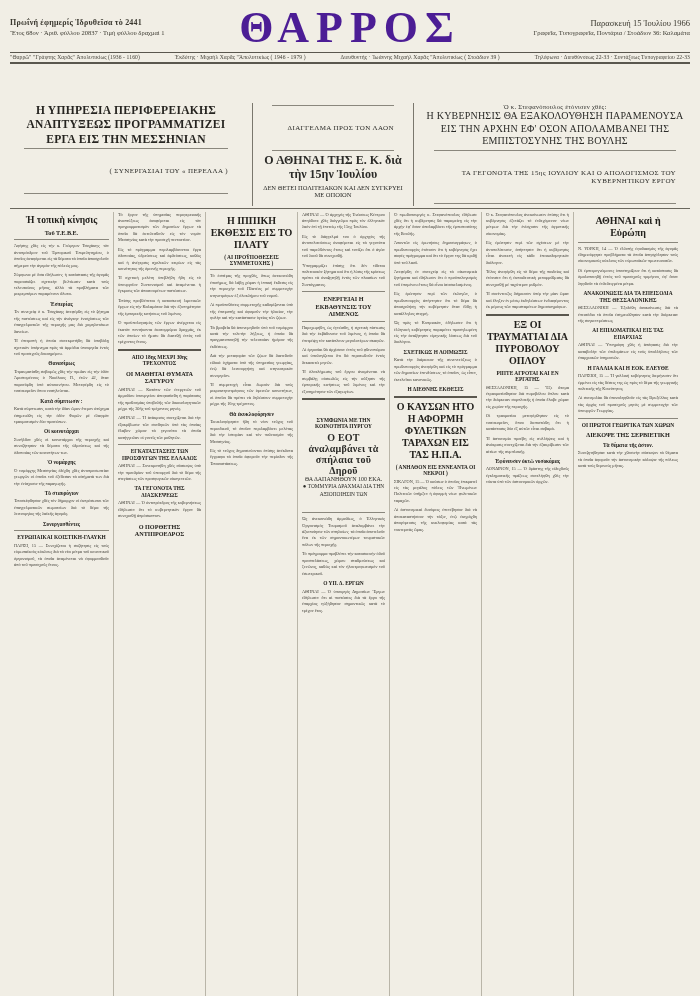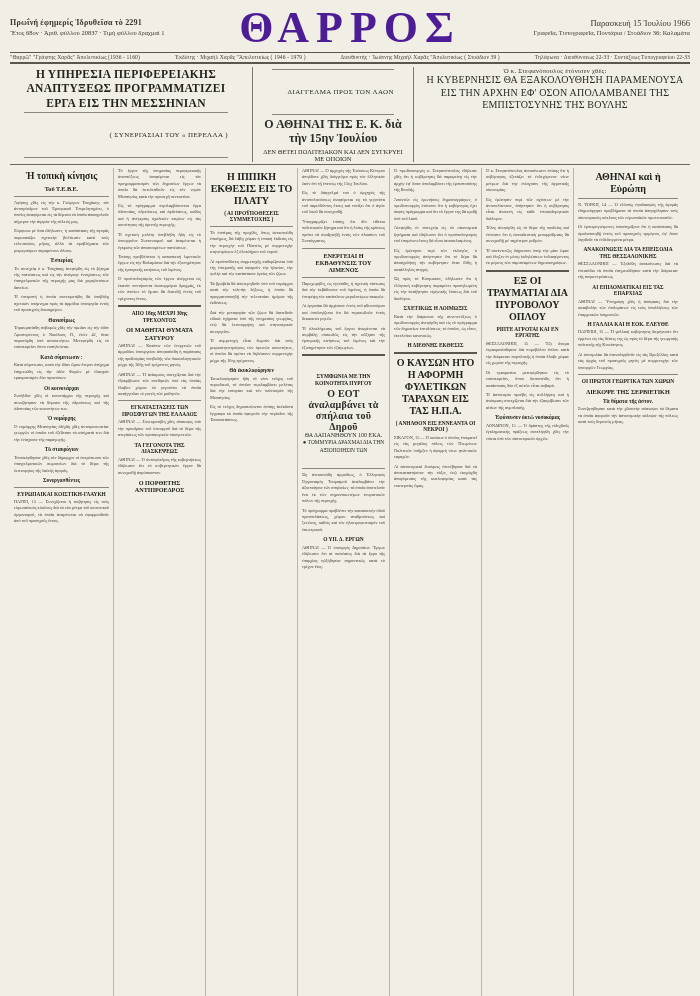--- a/index.html
+++ b/index.html
@@ -45,21 +45,21 @@
     padding:1px 0 2px 0;
     letter-spacing:.1px;
   }
   .subbar span{white-space:nowrap;}
   
   .headband{
     display:flex;gap:6px;
     border-bottom:1px solid #6a675d;
     padding:3px 0 2px 0;
   }
-  .hb-col{flex:1;text-align:center;}
+  .hb-col{flex:1;text-align:center;margin-top:36px;}
   .hb-col.mid{flex:0 0 150px;border-left:1px solid #7a776d;border-right:1px solid #7a776d;padding:0 5px;}
   .hb-col.left{flex:0 0 232px;padding-right:4px;}
   .hl1{font-size:11.5px;font-weight:bold;letter-spacing:.3px;line-height:1.25;color:#262420;}
   .hl-small{font-size:7px;letter-spacing:.4px;border-top:1px solid #8a877d;border-bottom:1px solid #8a877d;margin:2px 14px;padding:18px 0;text-align:right;}
   .hl2{font-size:12px;font-weight:bold;line-height:1.2;}
   .hl3{font-size:10px;font-weight:normal;line-height:1.25;letter-spacing:.2px;}
   .hl-note{font-size:6.5px;margin-top:2px;}
   .kicker{font-size:6.5px;letter-spacing:.3px;}
   
   .body{
@@ -106,21 +106,21 @@
   .dot{font-size:6px;}
   .col-inner{overflow:hidden;}
 </style>
 </head>
 <body>
 
 <div class="page">
 
   <div class="masthead">
     <div class="mast-left">
-      <div class="ml1">Πρωΐνή ἐφημερίς Ἱδρυθεῖσα τὸ 2291</div>
+      <div class="ml1">Πρωΐνή ἐφημερίς Ἱδρυθεῖσα τὸ 2441</div>
       <div class="ml2">Ἔτος 68ον · Ἀριθ. φύλλου 20837 · Τιμή φύλλου δραχμαὶ 1</div>
     </div>
     <div class="mast-title">ΘΑΡΡΟΣ</div>
     <div class="mast-right">
       <div class="mr1">Παρασκευή 15 Ἰουλίου 1966</div>
       <div class="mr2">Γραφεῖα, Τυπογραφεῖα, Ποντάρια / Στοάδιον 36: Καλαμάτα</div>
     </div>
   </div>
 
   <div class="subbar">
@@ -136,20 +136,21 @@
       <div class="hl-small">( ΣΥΝΕΡΓΑΣΙΑΙ ΤΟΥ « ΠΕΡΕΛΛΑ )</div>
     </div>
     <div class="hb-col mid">
       <div class="hl-small">ΔΙΑΓΓΕΛΜΑ ΠΡΟΣ ΤΟΝ ΛΑΟΝ</div>
       <div class="hl2">Ο ΑΘΗΝΑΙ ΤΗΣ Ε. Κ. διὰ τὴν 15ην Ἰουλίου</div>
       <div class="hl-note">ΔΕΝ ΘΕΤΕΙ ΠΟΛΙΤΕΙΑΚΟΝ ΚΑΙ ΔΕΝ ΣΥΓΚΡΥΕΙ ΜΕ ΟΠΟΙΟΝ</div>
     </div>
     <div class="hb-col">
       <div class="kicker">Ὁ κ. Στεφανόπουλος ἐτόνισεν χθὲς:</div>
       <div class="hl3">Η ΚΥΒΕΡΝΗΣΙΣ ΘΑ ΕΞΑΚΟΛΟΥΘΗΣΗ ΠΑΡΑΜΕΝΟΥΣΑ ΕΙΣ ΤΗΝ ΑΡΧΗΝ ΕΦ' ΟΣΟΝ ΑΠΟΛΑΜΒΑΝΕΙ ΤΗΣ ΕΜΠΙΣΤΟΣΥΝΗΣ ΤΗΣ ΒΟΥΛΗΣ</div>
+      <div class="hl-small">ΤΑ ΓΕΓΟΝΟΤΑ ΤΗΣ 15ης ΙΟΥΛΙΟΥ ΚΑΙ Ο ΑΠΟΛΟΓΙΣΜΟΣ ΤΟΥ ΚΥΒΕΡΝΗΤΙΚΟΥ ΕΡΓΟΥ</div>
     </div>
   </div>
 
   <div class="body">
 
     <div class="col c1 col-inner">
       <div class="hd lg">Ἡ τοπικὴ κίνησις</div>
       <div class="hd sm">Τοῦ Τ.Ε.Β.Ε.</div>
       <div class="rule"></div>
       <p class="t">Ἀφήσης χθὲς εἰς τὴν κ. Γεώργιον Τσοχάκην, τὸν ἀντιπρόεδρον τοῦ Ἐμπορικοῦ Ἐπιμελητηρίου, ὁ ὁποῖος ἀναφέρεται εἰς τὰ θέματα τὰ ὁποῖα ἀπασχολοῦν σήμερον τὴν ἀγορὰν τῆς πόλεώς μας.</p>

